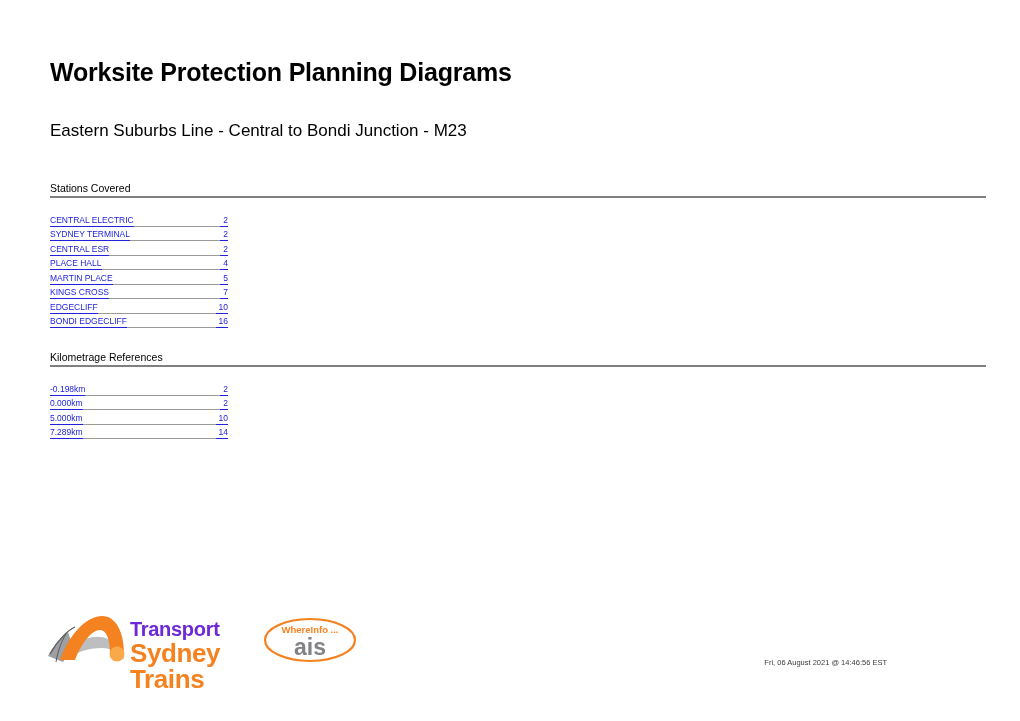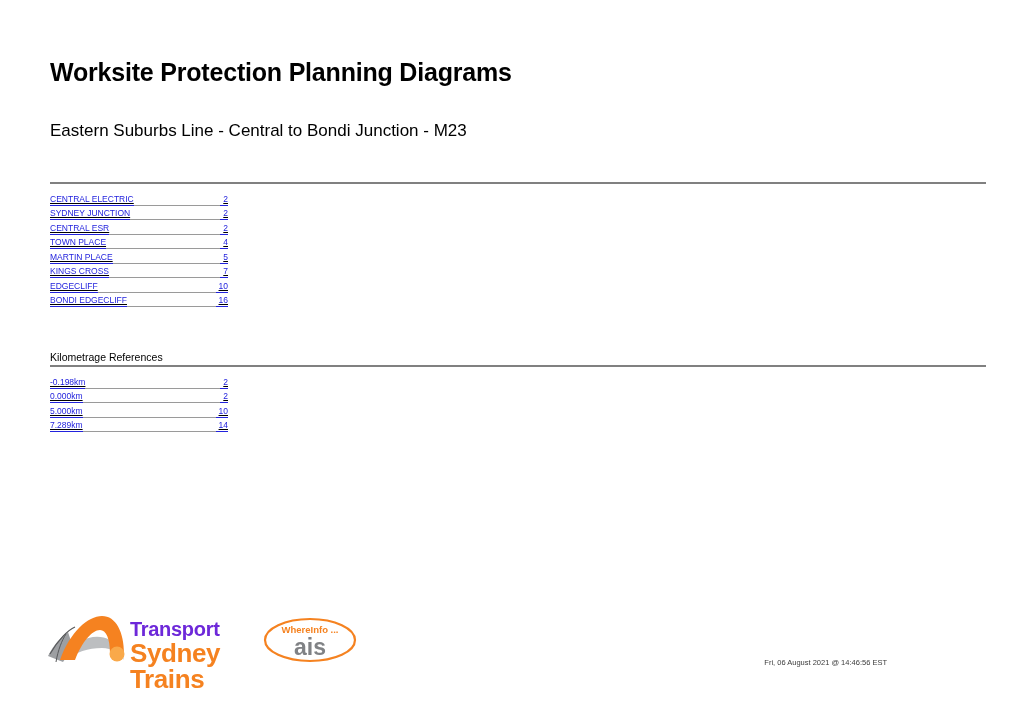--- a/index.html
+++ b/index.html
@@ -59,23 +59,22 @@
     white-space: nowrap;
   }
   .section-rule {
     height: 0;
     border-bottom: 2px solid #808080;
     width: 936px;
   }
 
   
   .toc {
-    margin-top: 7px;
+    margin-top: 14px;
     width: 178px;
-    text-decoration: underline;
   }
   .toc-row {
     display: flex;
     align-items: flex-end;
     height: 14.5px;
     width: 178px;
     text-decoration: none;
     color: #2222dd;
   }
   .toc-label {
@@ -165,43 +164,44 @@
 </style>
 </head>
 <body>
 
 <div class="page">
 
   <div class="doc-title">Worksite Protection Planning Diagrams</div>
   <div class="doc-subtitle">Eastern Suburbs Line - Central to Bondi Junction - M23</div>
 
   <div class="section" style="top:182px;">
+    <div class="section-title">Stations Covered</div>
     <div class="section-rule"></div>
     <div class="toc">
 
       <a class="toc-row" href="#">
         <span class="toc-label">CENTRAL ELECTRIC</span>
         <span class="toc-leader"></span>
         <span class="toc-page">2</span>
       </a>
 
       <a class="toc-row" href="#">
-        <span class="toc-label">SYDNEY JUNCTION</span>
+        <span class="toc-label">SYDNEY TERMINAL</span>
         <span class="toc-leader"></span>
         <span class="toc-page">2</span>
       </a>
 
       <a class="toc-row" href="#">
         <span class="toc-label">CENTRAL ESR</span>
         <span class="toc-leader"></span>
         <span class="toc-page">2</span>
       </a>
 
       <a class="toc-row" href="#">
-        <span class="toc-label">TOWN PLACE</span>
+        <span class="toc-label">PLACE HALL</span>
         <span class="toc-leader"></span>
         <span class="toc-page">4</span>
       </a>
 
       <a class="toc-row" href="#">
         <span class="toc-label">MARTIN PLACE</span>
         <span class="toc-leader"></span>
         <span class="toc-page">5</span>
       </a>
 

